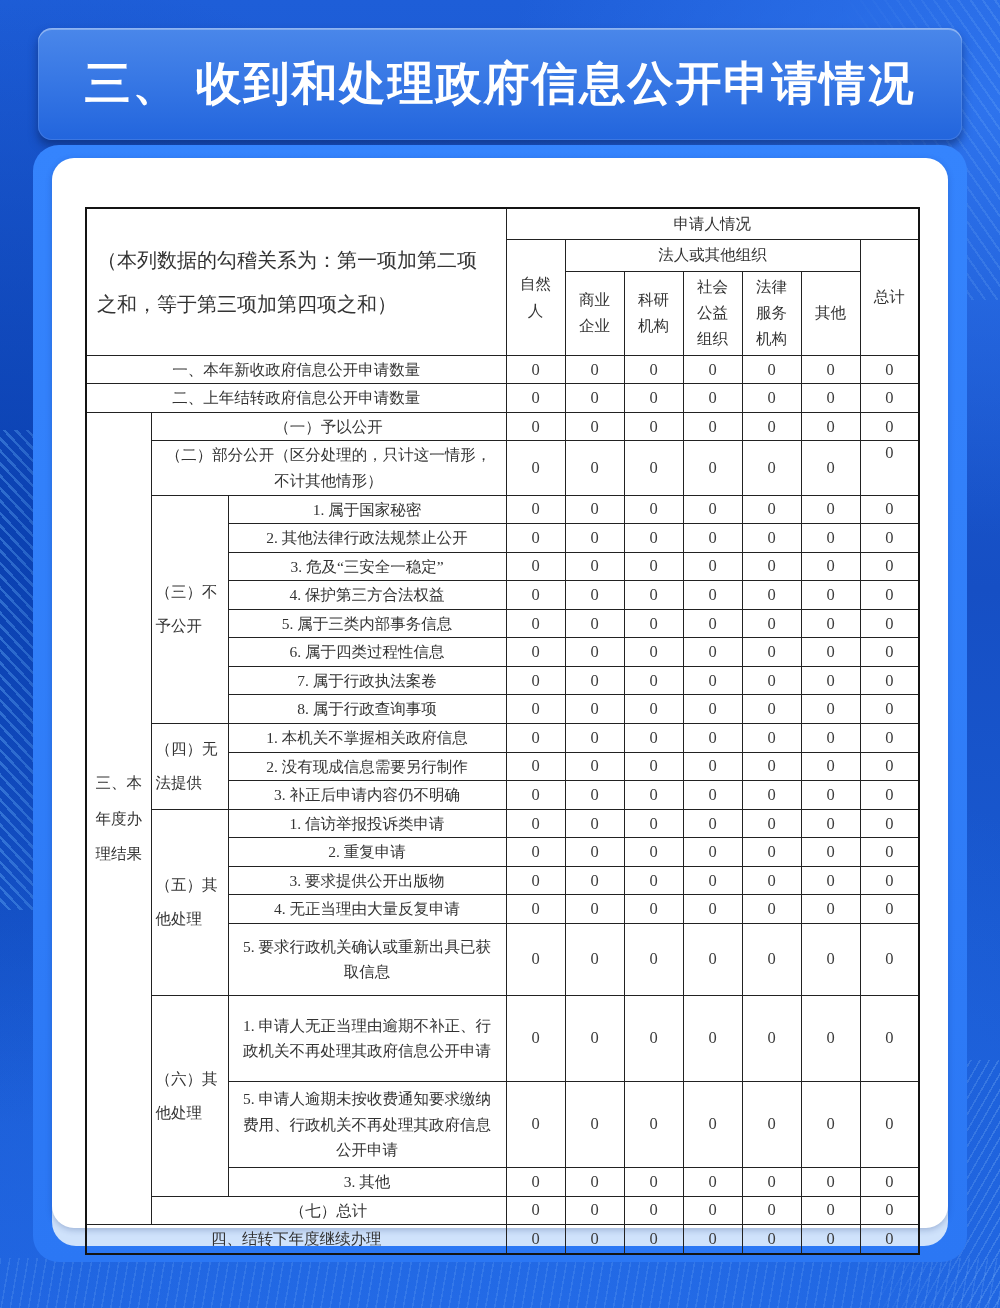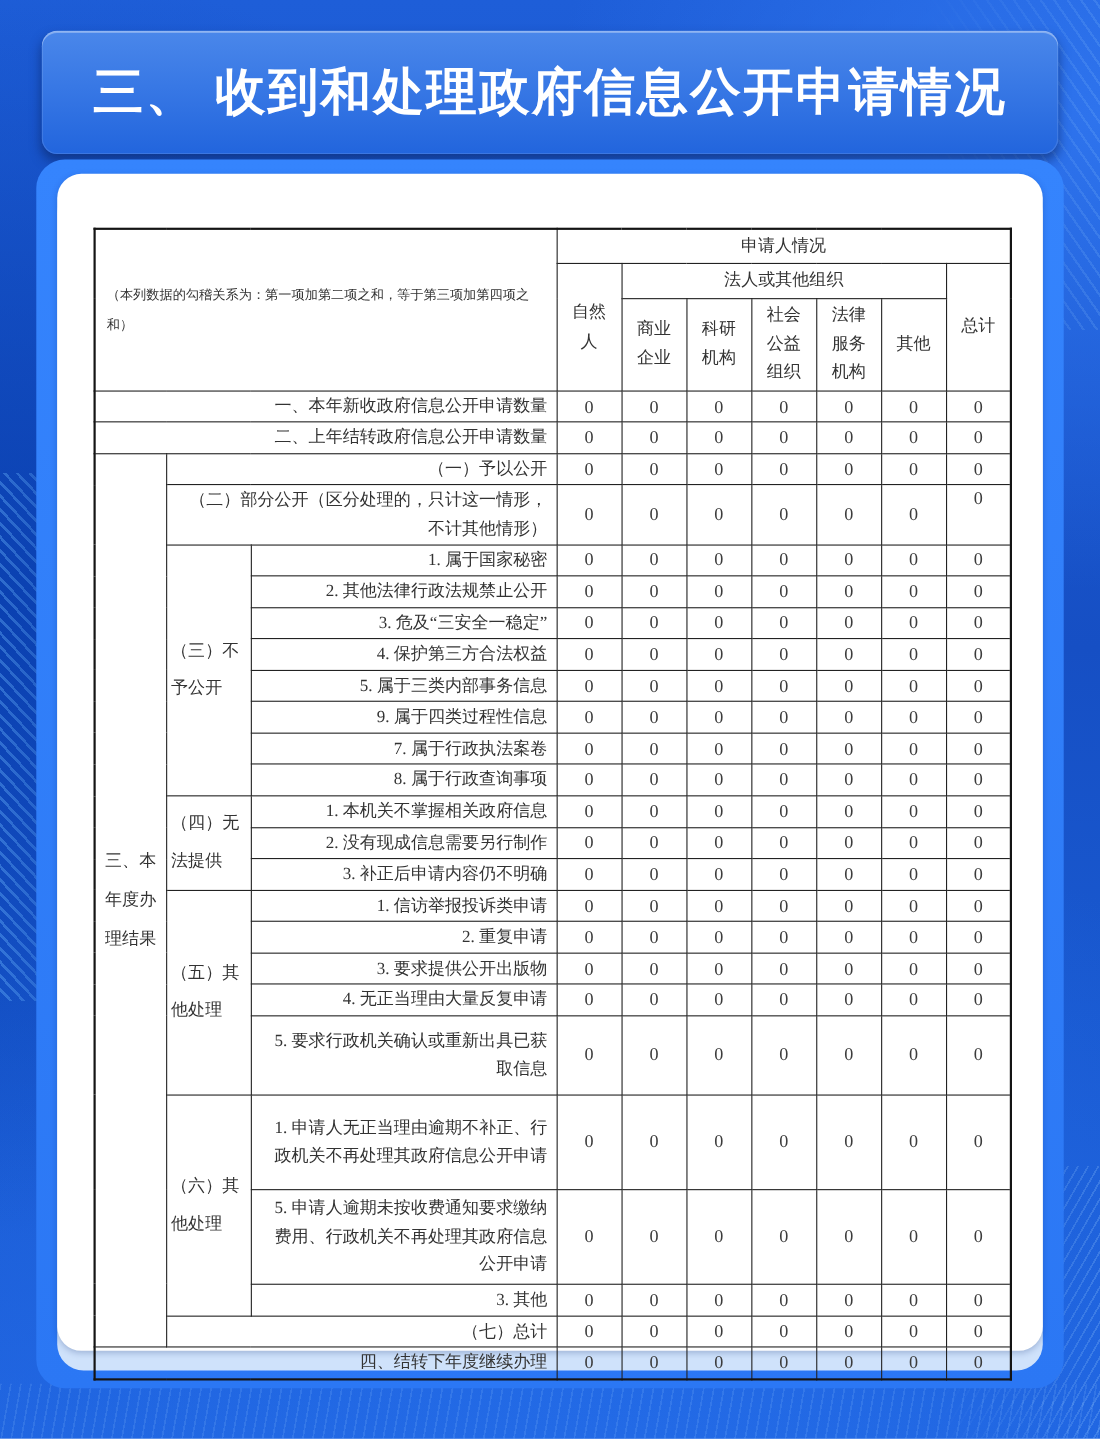--- a/index.html
+++ b/index.html
@@ -60,23 +60,23 @@
     border-collapse:collapse;table-layout:fixed;width:833px;
     margin:49px 0 0 33px;
     font-size:15.5px;color:#333;border:2.5px solid #141414;
   }
   table.report td{border:1.5px solid #222;overflow:hidden;word-break:break-all;}
   thead td{text-align:center;}
   tr.thr1{height:30px;}
   tr.thr2{height:26px;}
   tr.thr3{height:81px;}
   tbody tr{height:27.5px;}
-  .note{text-align:left;padding:11px 10px;line-height:2.2;font-size:12px;}
+  .note{text-align:left;padding:11px 10px;line-height:2.2;font-size:20px;}
   .hc{padding:2px 8px;line-height:1.7;}
-  .lbl{text-align:right;padding:1px 8px;line-height:1.65;}
+  .lbl{text-align:center;padding:1px 8px;line-height:1.65;}
   .lead-a{text-align:center;padding:0 8px;line-height:2.3;vertical-align:middle;}
   .lead-b{text-align:left;padding:0 2px 0 4px;line-height:2.2;vertical-align:middle;}
   .val{text-align:center;font-size:16.5px;color:#3c3c3c;padding:0;}
   .val-top{vertical-align:top;line-height:1.15;padding-top:3px;}
 </style>
 </head>
 <body>
 
 <div class="stage">
   <div class="bg-streak-left"></div>
@@ -210,21 +210,21 @@
               <td class="lbl" colspan="1">5. 属于三类内部事务信息</td>
               <td class="val">0</td>
               <td class="val">0</td>
               <td class="val">0</td>
               <td class="val">0</td>
               <td class="val">0</td>
               <td class="val">0</td>
               <td class="val">0</td>
             </tr>
             <tr>
-              <td class="lbl" colspan="1">9. 属于四类过程性信息</td>
+              <td class="lbl" colspan="1">6. 属于四类过程性信息</td>
               <td class="val">0</td>
               <td class="val">0</td>
               <td class="val">0</td>
               <td class="val">0</td>
               <td class="val">0</td>
               <td class="val">0</td>
               <td class="val">0</td>
             </tr>
             <tr>
               <td class="lbl" colspan="1">7. 属于行政执法案卷</td>

